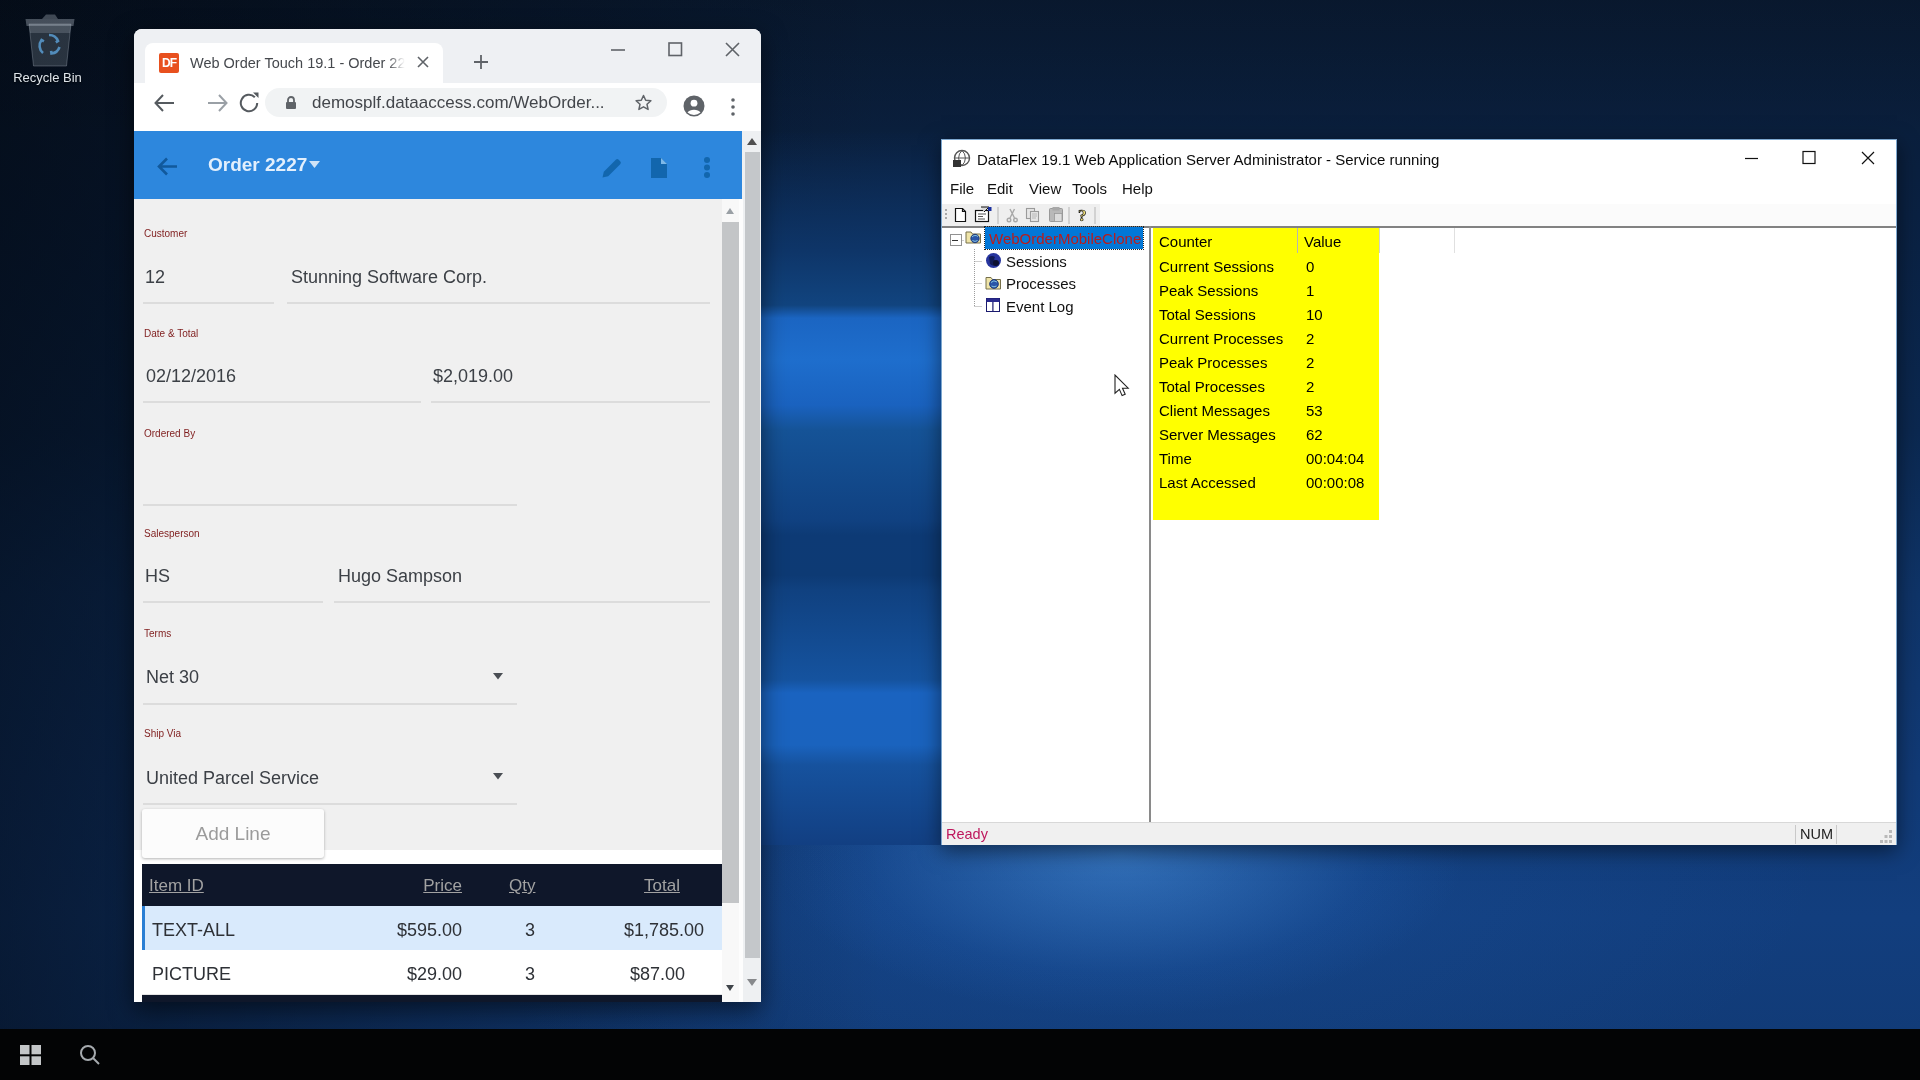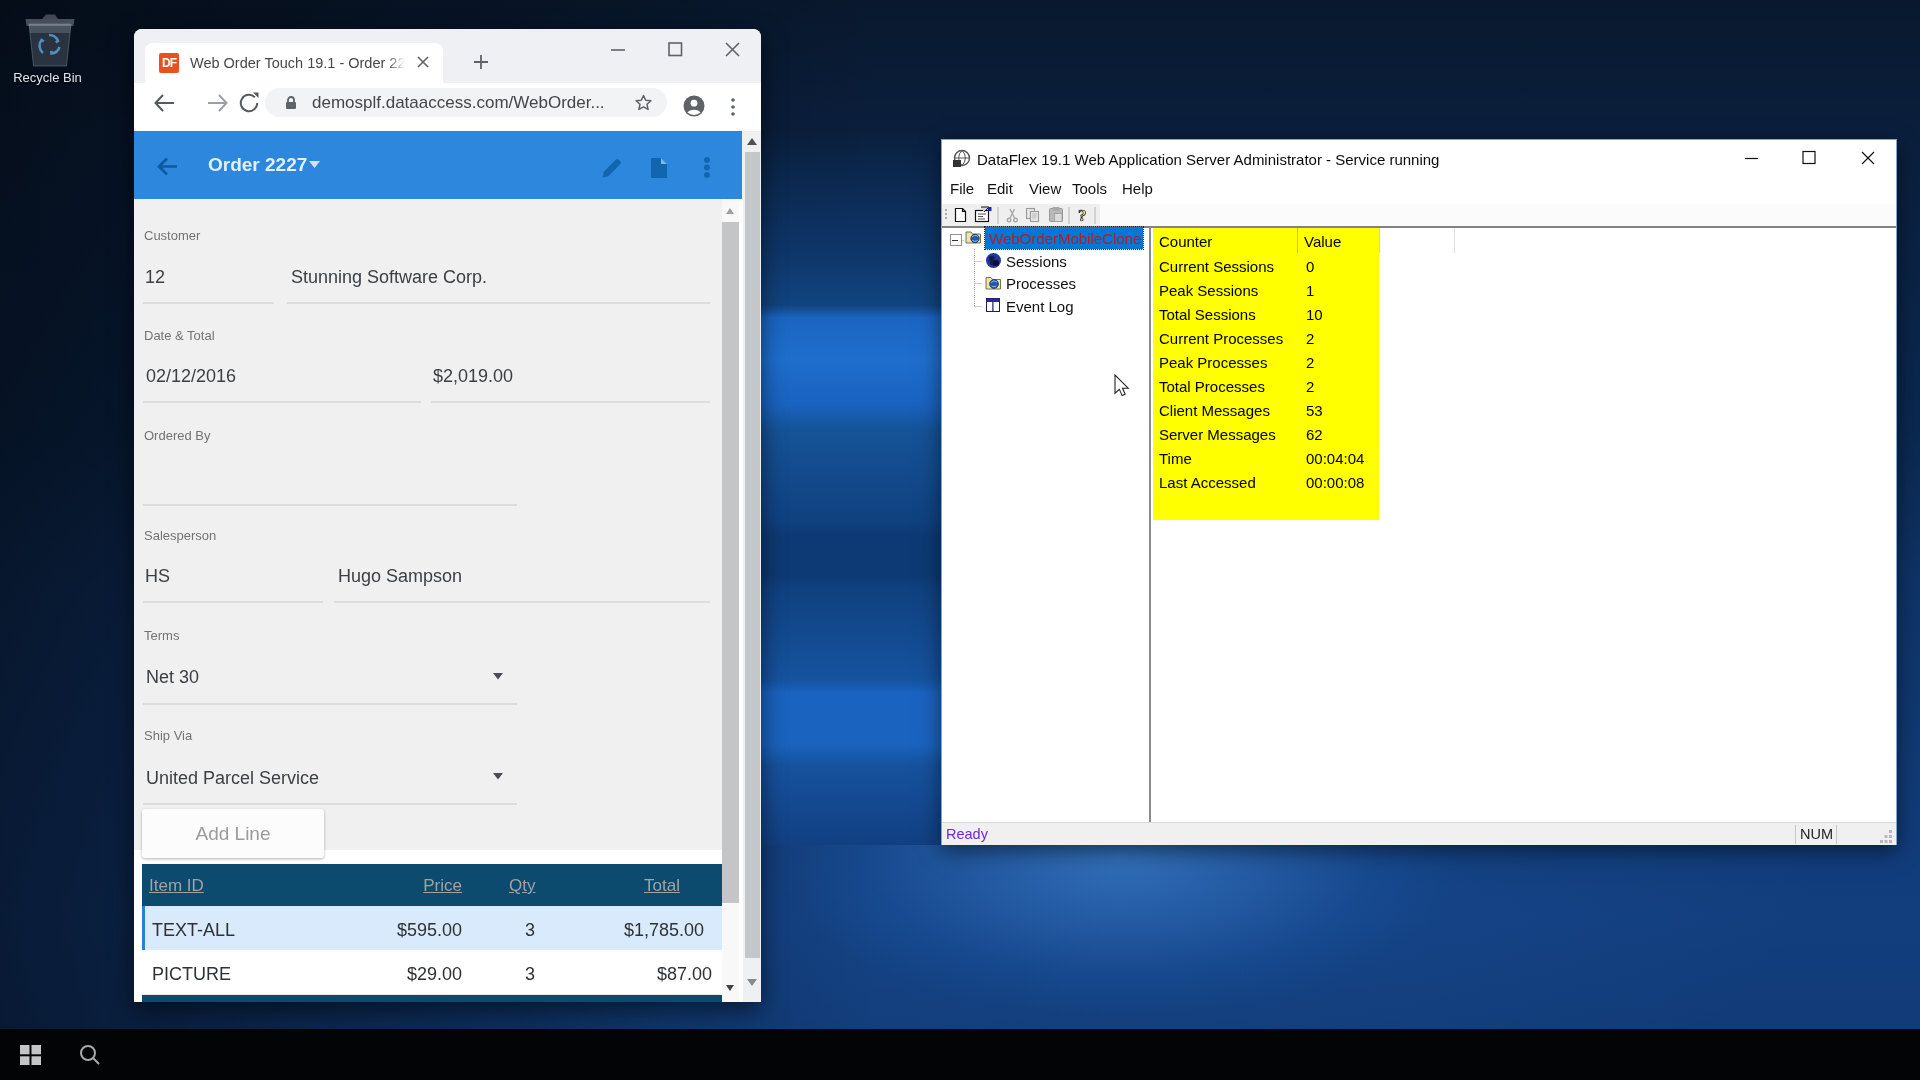--- a/index.html
+++ b/index.html
@@ -30,25 +30,25 @@
 #tabtitle{left:56px;top:26px;width:220px;height:17px;font-size:14.5px;color:#45484d;white-space:nowrap;overflow:hidden;}
 #tabfade{left:254px;top:24px;width:24px;height:20px;background:linear-gradient(90deg,rgba(255,255,255,0),#fff 70%);}
 .ctl{stroke:#5f6368;stroke-width:1.6;fill:none;}
 #toolbar{left:0;top:54px;width:627px;height:48px;background:#fff;}
 #pill{left:131px;top:59px;width:402px;height:29px;border-radius:15px;background:#f1f3f4;}
 #url{left:178px;top:64px;font-size:17px;color:#43464b;}
 
 #page{left:0;top:102px;width:609px;height:719px;background:#f0f0f0;}
 #bluehdr{left:0;top:0;width:608px;height:68px;background:#2d87dd;}
 #ordertitle{left:74px;top:23px;font-size:19px;font-weight:700;color:#e2effc;}
-.lbl{font-size:13px;color:#737373;}
+.lbl{font-size:10px;color:#7f1d1d;}
 .val{font-size:18px;color:#3c4046;}
 .uline{height:2px;background:#dcdcdc;}
 #addline{left:8px;top:678px;width:182px;height:49px;background:#fcfcfc;border-radius:3px;box-shadow:0 1px 3px rgba(0,0,0,0.3);color:#9b9b9b;font-size:19px;text-align:center;line-height:49px;}
-#wtable{left:8px;top:733px;width:580px;height:138px;background:#0c4a6e;}
+#wtable{left:8px;top:733px;width:580px;height:138px;background:#0f172a;}
 .th{font-size:17px;color:#a2a2a2;text-decoration:underline;}
 .td{font-size:18px;color:#2e3136;}
 #row1{left:0;top:42px;width:580px;height:44px;background:#d9eafc;border-left:3px solid #2a7fd4;}
 #row2{left:0;top:86px;width:580px;height:44px;background:#fff;border-bottom:1px solid #e4e4e4;}
 
 #isb{left:588px;top:68px;width:17px;height:803px;background:#f8f8f8;}
 #isbthumb{left:0px;top:23px;width:17px;height:681px;background:#c3c5c7;}
 #gapw{left:605px;top:68px;width:4px;height:803px;background:#fdfdfd;}
 #osb{left:609px;top:0px;width:18px;height:871px;background:#eef0f2;}
 #osbthumb{left:1.5px;top:21px;width:15px;height:806px;background:#c4c7ca;}
@@ -197,21 +197,21 @@
       <div id="row1" class="abs">
         <div class="td abs" style="left:7px;top:14px;">TEXT-ALL</div>
         <div class="td abs" style="left:213px;top:14px;width:104px;text-align:right;">$595.00</div>
         <div class="td abs" style="left:380px;top:14px;">3</div>
         <div class="td abs" style="left:432px;top:14px;width:127px;text-align:right;">$1,785.00</div>
       </div>
       <div id="row2" class="abs">
         <div class="td abs" style="left:10px;top:14px;">PICTURE</div>
         <div class="td abs" style="left:216px;top:14px;width:104px;text-align:right;">$29.00</div>
         <div class="td abs" style="left:383px;top:14px;">3</div>
-        <div class="td abs" style="left:443px;top:14px;width:127px;text-align:right;">$87.00</div>
+        <div class="td abs" style="left:416px;top:14px;width:127px;text-align:right;">$87.00</div>
       </div>
     </div>
 
     <div id="isb" class="abs">
       <div class="arr" style="left:4px;top:9px;border-left:4.5px solid transparent;border-right:4.5px solid transparent;border-bottom:6px solid #9aa0a5;"></div>
       <div id="isbthumb" class="abs"></div>
       <div class="arr" style="left:4px;top:786px;border-left:4.5px solid transparent;border-right:4.5px solid transparent;border-top:6px solid #3f4449;"></div>
     </div>
     <div id="gapw" class="abs"></div>
     <div id="osb" class="abs">
@@ -335,21 +335,21 @@
     <path d="M6 8.5 a4.4 4.4 0 0 1 6 -0.5 M6.5 12 a4.4 4.4 0 0 0 5 0" stroke="#8fd0e8" stroke-width="0.9" fill="none"></path>
   </svg>
   <div class="tn" style="left:64px;top:135px;">Processes</div>
   <svg class="abs" style="left:44px;top:158px;" width="15" height="15">
     <rect x="0.5" y="0.5" width="13" height="13" fill="#fff" stroke="#1a1a6e" stroke-width="1"></rect>
     <rect x="0.5" y="0.5" width="13" height="3.5" fill="#2a2a8e"></rect>
     <rect x="6.3" y="4" width="1.2" height="9.5" fill="#1a1a6e"></rect>
   </svg>
   <div class="tn" style="left:64px;top:158px;">Event Log</div>
   <div id="dfstatus" class="abs">
-    <div class="abs" style="left:4px;top:3px;font-size:14.5px;color:#6d28d9;">Ready</div>
+    <div class="abs" style="left:4px;top:3px;font-size:14.5px;color:#be185d;">Ready</div>
     <div class="abs" style="left:853px;top:2px;width:1px;height:19px;background:#c9c9c9;"></div>
     <div class="abs" style="left:894px;top:2px;width:1px;height:19px;background:#c9c9c9;"></div>
     <div class="abs" style="left:858px;top:3px;font-size:14.5px;color:#222;">NUM</div>
     <svg class="abs" style="left:938px;top:7px;" width="13" height="13">
       <g fill="#b9b9b9">
           <rect x="9" y="0" width="3" height="3"></rect>
           <rect x="9" y="5" width="3" height="3"></rect>
           <rect x="9" y="10" width="3" height="3"></rect>
           <rect x="4.5" y="5" width="3" height="3"></rect>
           <rect x="4.5" y="10" width="3" height="3"></rect>

